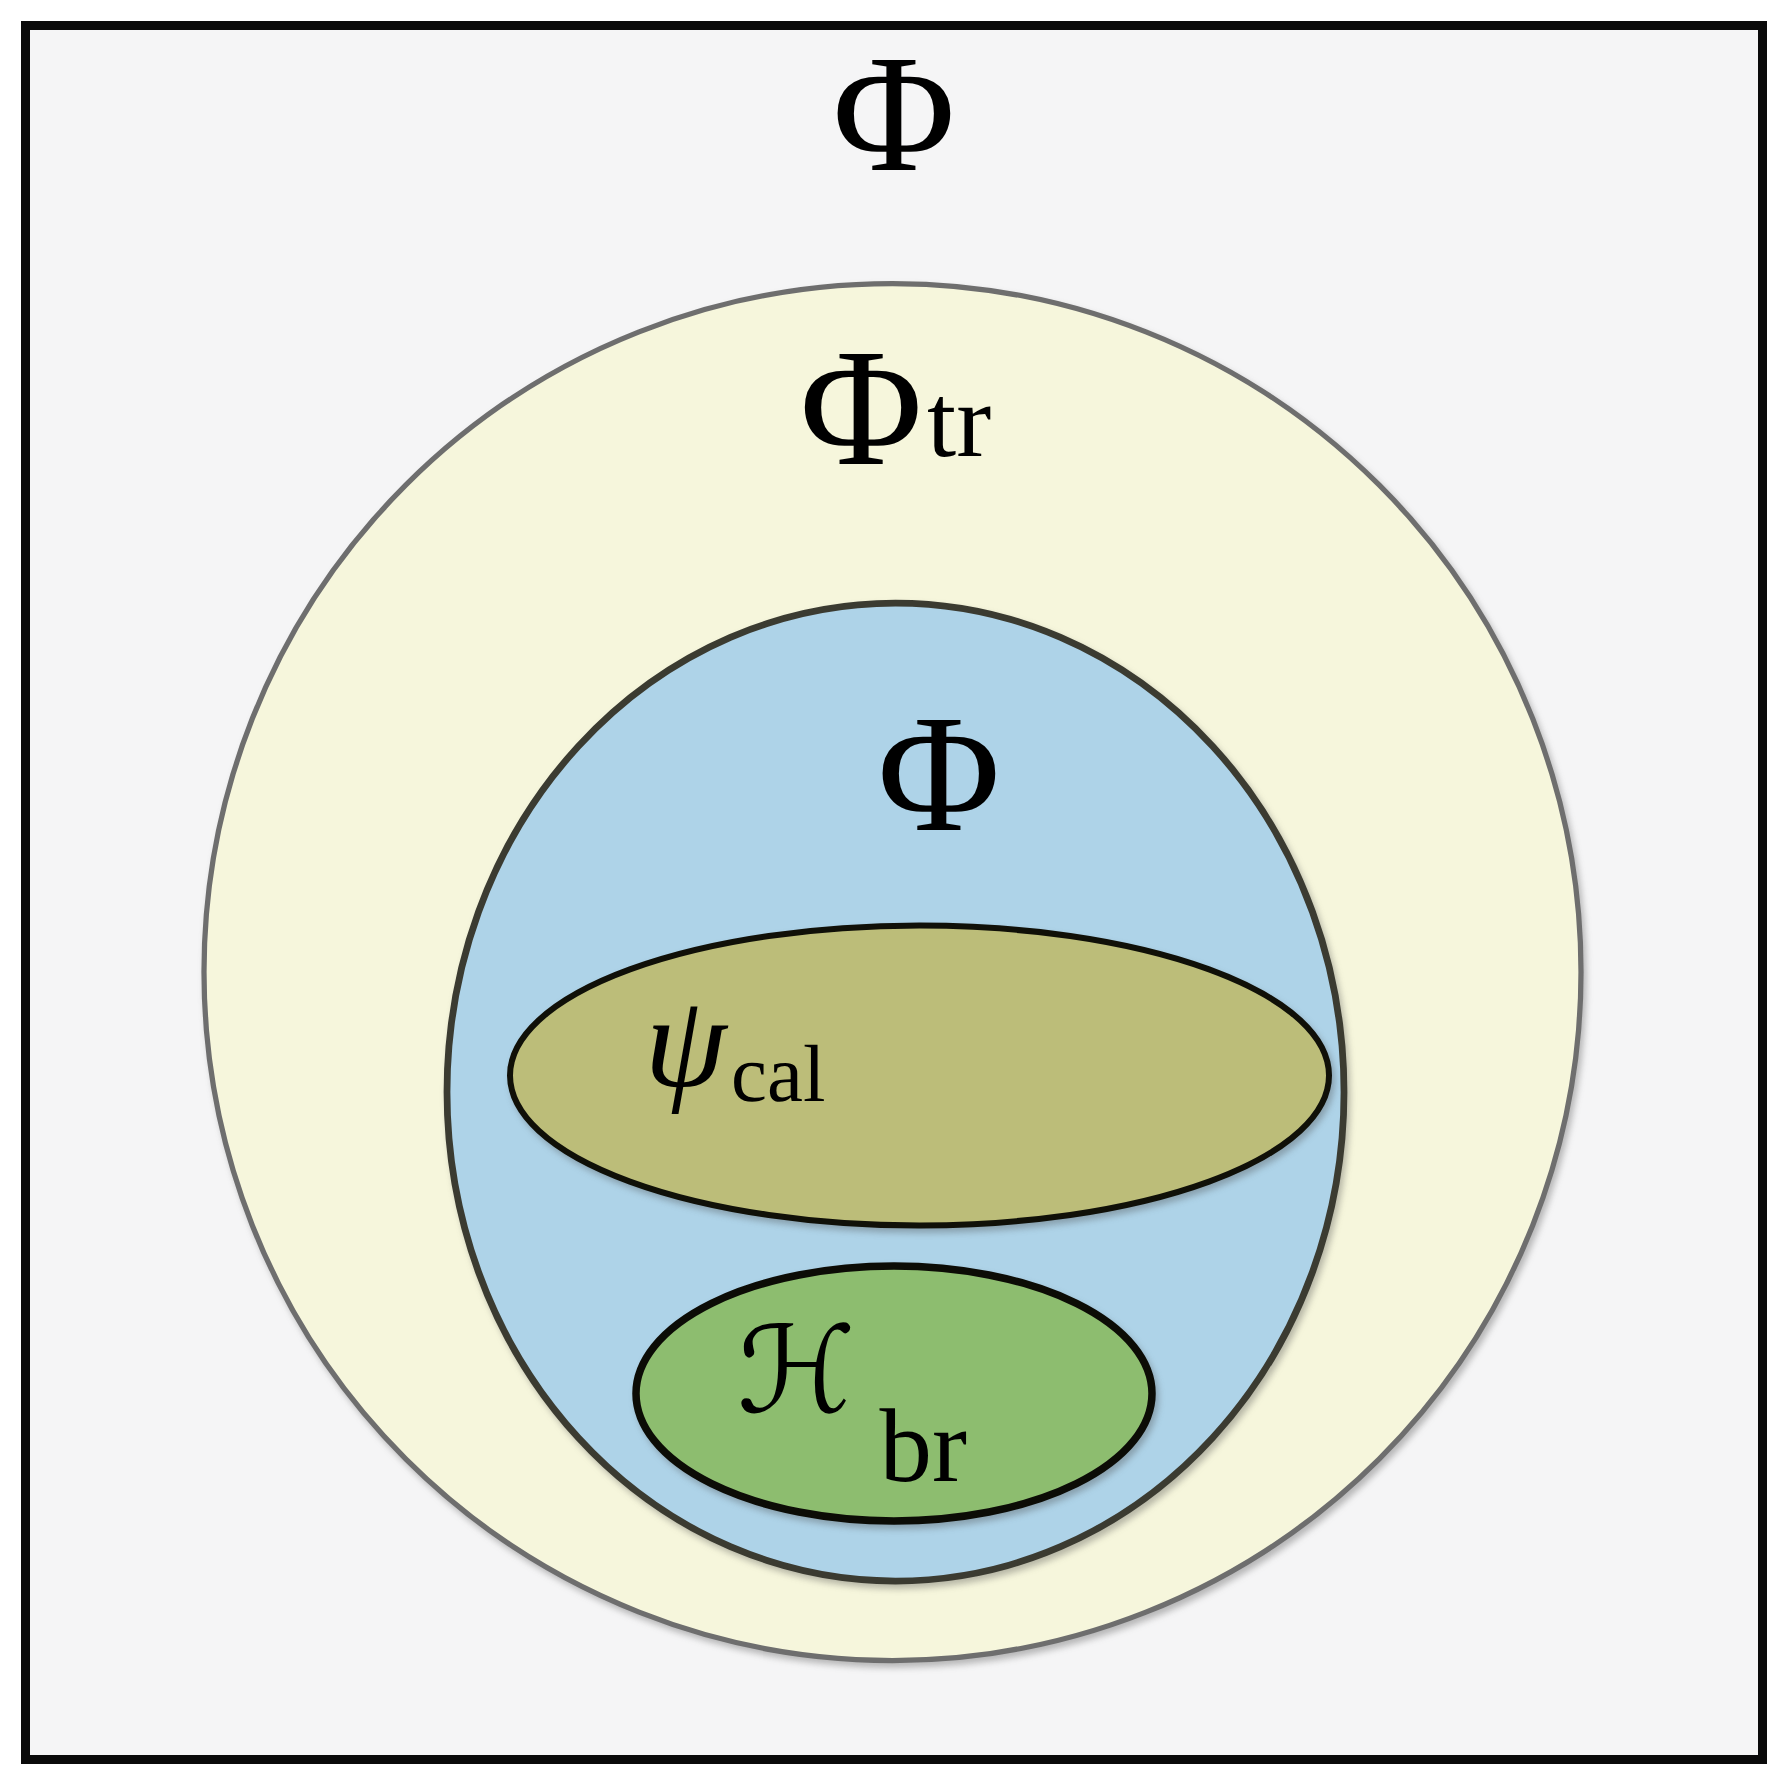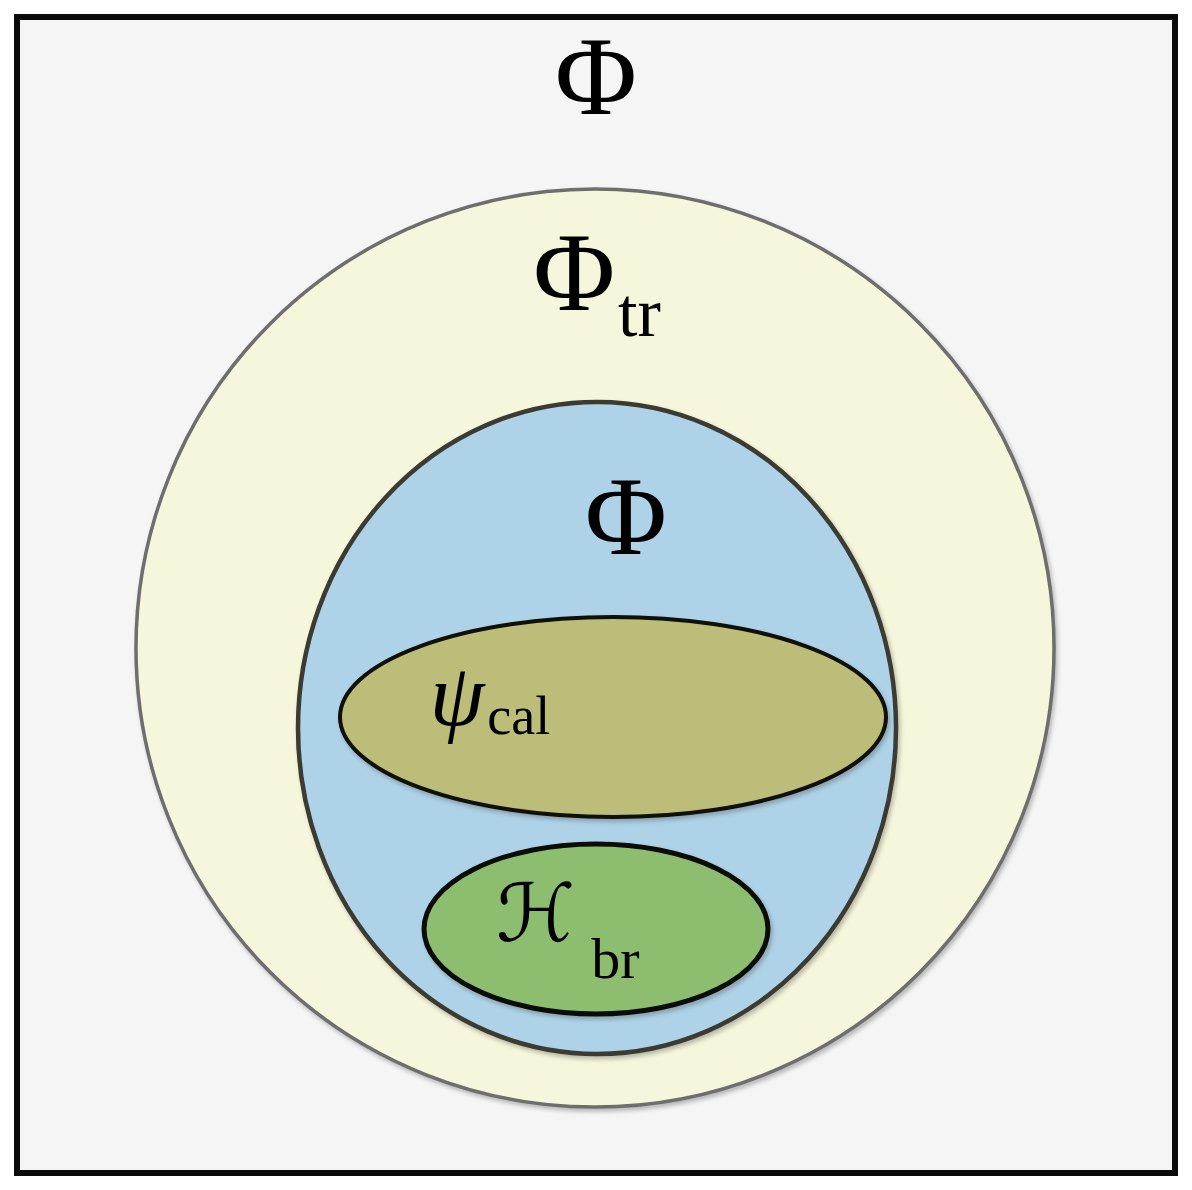--- a/index.html
+++ b/index.html
@@ -46,21 +46,21 @@
     left: 0;
     width: 100%;
     justify-content: center;
   }
   
   .label-tr {
     top: 216px;
     left: 597px;
     transform: translateX(-50%);
   }
-  .label-tr .sub { margin-top: 62px; margin-left: 3px; }
+  .label-tr .sub { margin-top: 31px; margin-left: 3px; }
   
   .label-inv {
     top: 460px;
     left: 626px;
     transform: translateX(-50%);
   }
   .label-inv .sub { margin-top: 52px; margin-left: 3px; }
   
   .label-cal {
     top: 652px;
@@ -80,21 +80,21 @@
   .label-br {
     top: 874px;
     left: 568px;
     transform: translateX(-50%);
   }
   .label-br .main {
     font-size: 80px;
     font-family: "DejaVu Serif", "DejaVu Sans", serif;
   }
   .label-br .sub {
-    font-size: 58px;
+    font-size: 70px;
     margin-top: 56px;
     margin-left: 16px;
   }
 </style>
 </head>
 <body>
 
 <div class="stage">
 
   <svg width="1192" height="1190" viewBox="0 0 1192 1190">

